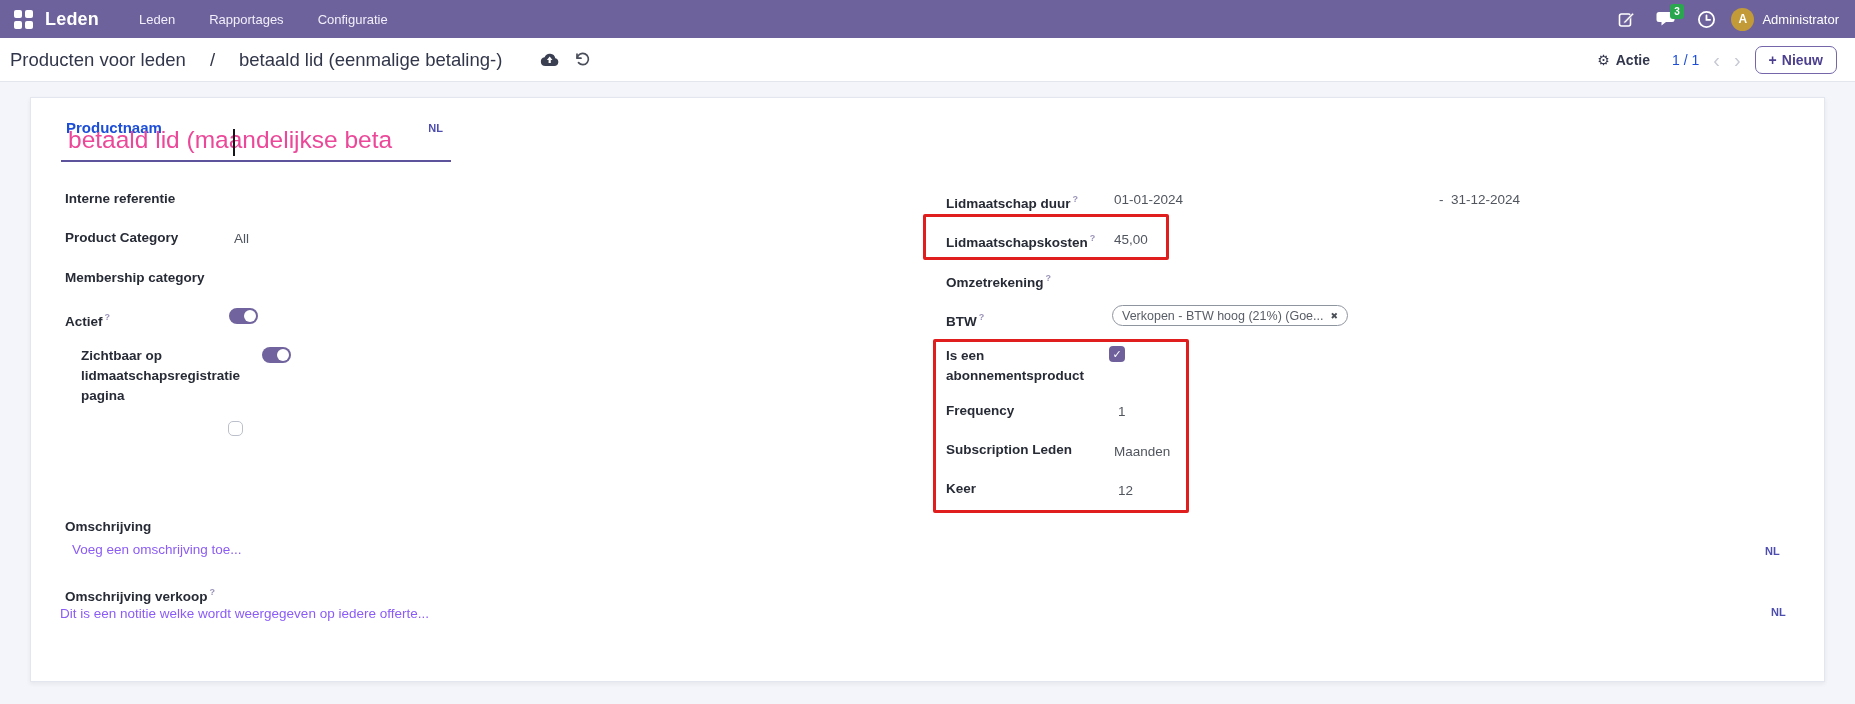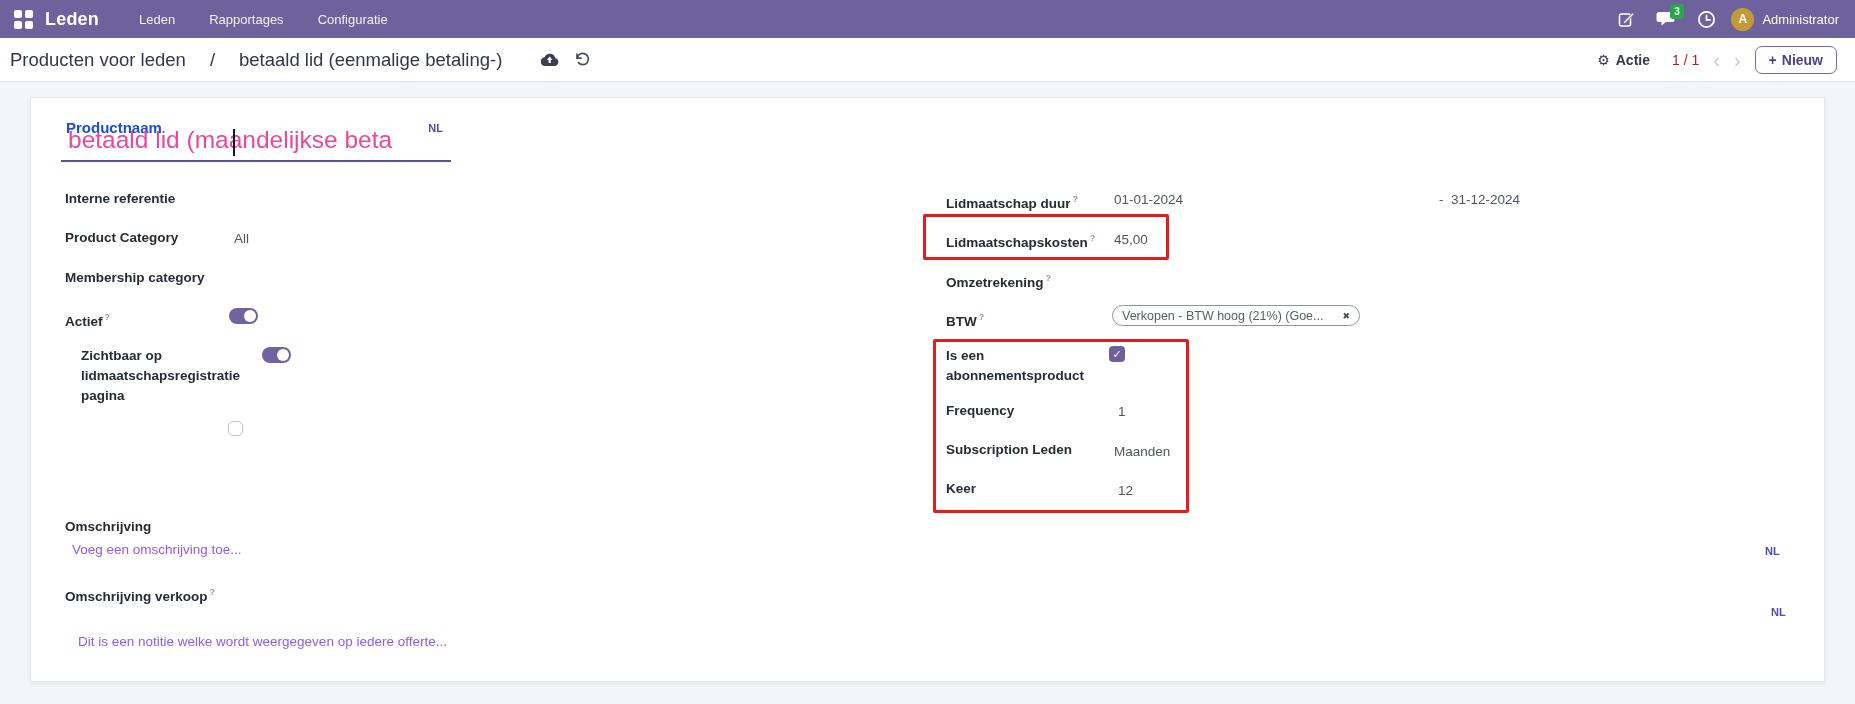--- a/index.html
+++ b/index.html
@@ -46,21 +46,21 @@
     border-bottom:1px solid #e4e6ee; display:flex; align-items:center; padding:0 10px;
   }
   .breadcrumb { display:flex; align-items:center; font-size:18.5px; color:#32364a; gap:24px; }
   .breadcrumb .bc-link { cursor:pointer; }
   .bc-sep { color:#32364a; }
   .bc-icons { display:flex; align-items:center; gap:14px; margin-left:14px; }
   .bc-icon { cursor:pointer; display:flex; align-items:center; }
   .cp-right { margin-left:auto; display:flex; align-items:center; gap:14px; padding-right:8px; }
   .action-btn { display:flex; align-items:center; gap:6px; font-size:14px; font-weight:600; color:#33374d; cursor:pointer; }
   .gear-glyph { font-size:14px; color:#33374d; }
-  .pager { font-size:14px; color:#b91c1c; margin-left:8px; }
+  .pager { font-size:14px; color:#1d4ed8; margin-left:8px; }
   .pager-arrows { display:flex; gap:14px; font-size:20px; color:#c7cad4; }
   .pager-arrow { cursor:pointer; line-height:1; }
   .new-btn {
     border:1px solid #7466a8; color:#4c3f8f; background:#fff; border-radius:7px;
     font-size:14px; font-weight:700; padding:5px 13px; cursor:pointer;
     display:flex; align-items:center; gap:5px;
   }
 
   
   .sheet {
@@ -86,21 +86,21 @@
   }
   .toggle .knob { position:absolute; right:2px; top:2px; width:12px; height:12px; border-radius:50%; background:#fff; }
   .checkbox-empty {
     width:15px; height:15px; border-radius:5px; border:1.5px solid #bcc0ca; background:#fff; cursor:pointer; display:inline-block;
   }
   .checkbox-checked {
     width:16px; height:16px; border-radius:4px; background:#6f609c; color:#fff; cursor:pointer;
     font-size:11px; font-weight:700; display:flex; align-items:center; justify-content:center; line-height:1;
   }
   .tag-pill {
-    display:inline-flex; align-items:center; gap:19px; height:21px; padding:0 9px;
+    display:inline-flex; align-items:center; gap:7px; height:21px; padding:0 9px;
     border:1px solid #8f959f; border-radius:11px; font-size:12.5px; color:#585d66;
     background:#fff; cursor:pointer; white-space:nowrap;
   }
   .tag-remove { font-size:9px; color:#4b4f57; cursor:pointer; }
   .placeholder-text { font-size:13.5px; color:#8b5cf6; cursor:text; }
   .lang-badge { font-size:11px; font-weight:700; color:#4d4daf; cursor:pointer; }
 
   .anno-box { border:3px solid #e01e1e; border-radius:2px; z-index:6; pointer-events:none; }
 </style>
 </head>
@@ -261,17 +261,17 @@
     <div class="abs anno-box" style="left:902px; top:241px; width:256px; height:174px;"></div>
 
     
     <div class="abs f-label" style="left:34px; top:419px;">Omschrijving</div>
     <div class="abs placeholder-text" style="left:41px; top:444px; width:1000px;">Voeg een omschrijving toe...</div>
     <div class="abs lang-badge" style="left:1734px; top:447px;">NL</div>
 
     <div class="abs f-label" style="left:34px; top:484px;">
       <span>Omschrijving verkoop</span><sup class="help-sup">?</sup>
     </div>
-    <div class="abs placeholder-text" style="left:47px; top:508px; width:1000px;margin-top:28px;">Dit is een notitie welke wordt weergegeven op iedere offerte...</div>
+    <div class="abs placeholder-text" style="left:29px; top:508px; width:1000px;">Dit is een notitie welke wordt weergegeven op iedere offerte...</div>
     <div class="abs lang-badge" style="left:1740px; top:508px;">NL</div>
 
   </div>
 </div>
 
 </body></html>

